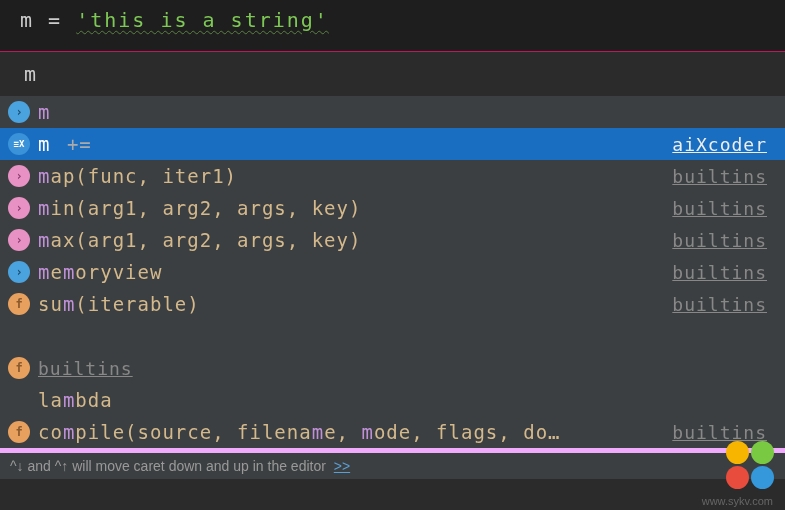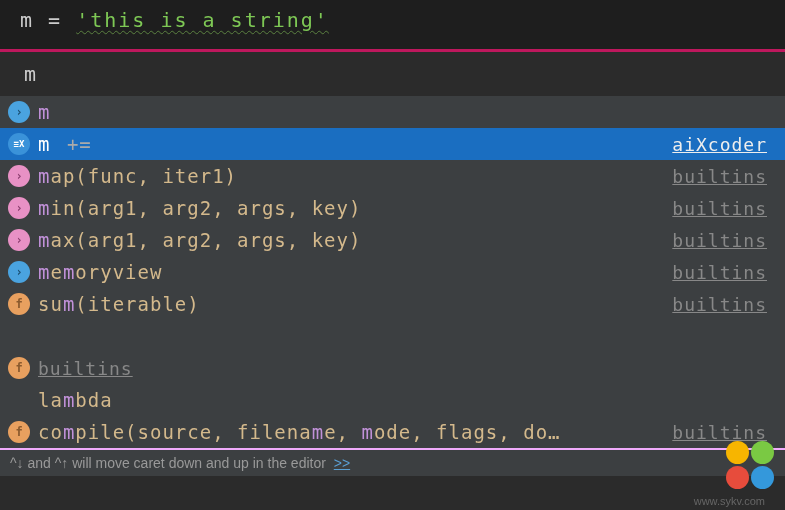--- a/index.html
+++ b/index.html
@@ -13,21 +13,21 @@
       background: #2b2b2b;
       font-family: 'Consolas', 'Monaco', monospace;
       font-size: 18px;
       overflow: hidden;
       position: relative;
     }
     .editor-area {
       background: #1e1e1e;
       padding: 8px 20px;
       height: 52px;
-      border-bottom: 3px solid #be185d;
+      border-bottom: 1px solid #be185d;
     }
     .code-line {
       font-size: 20px;
       letter-spacing: 2px;
     }
     .token-var { color: #ccc; }
     .token-op { color: #ccc; }
     .token-str {
       color: #7ec855;
       text-decoration: underline wavy #5a8040;
@@ -97,21 +97,21 @@
       color: #888;
       font-size: 18px;
       padding-right: 10px;
       text-decoration: underline;
     }
     .suggestion-item.selected .suggestion-source {
       color: #eee;
     }
     .hint-bar {
       background: #3c3f41;
-      border-top: 2px solid #f0abfc;
+      border-top: 5px solid #f0abfc;
       padding: 5px 10px;
       font-size: 14px;
       color: #999;
       font-family: sans-serif;
     }
     .hint-link {
       color: #5a9fd4;
       text-decoration: underline;
       cursor: pointer;
       margin-left: 4px;
@@ -127,21 +127,21 @@
     }
     .watermark-dot {
       width: 23px;
       height: 23px;
       border-radius: 50%;
       margin: 1px;
     }
     .watermark-text {
       position: absolute;
       bottom: 3px;
-      right: 20px;
+      right: 12px;
       font-size: 11px;
       color: #666;
       font-family: sans-serif;
       letter-spacing: 0;
     }
   </style>
 </head>
 <body>
 
 <div class="editor-area">

